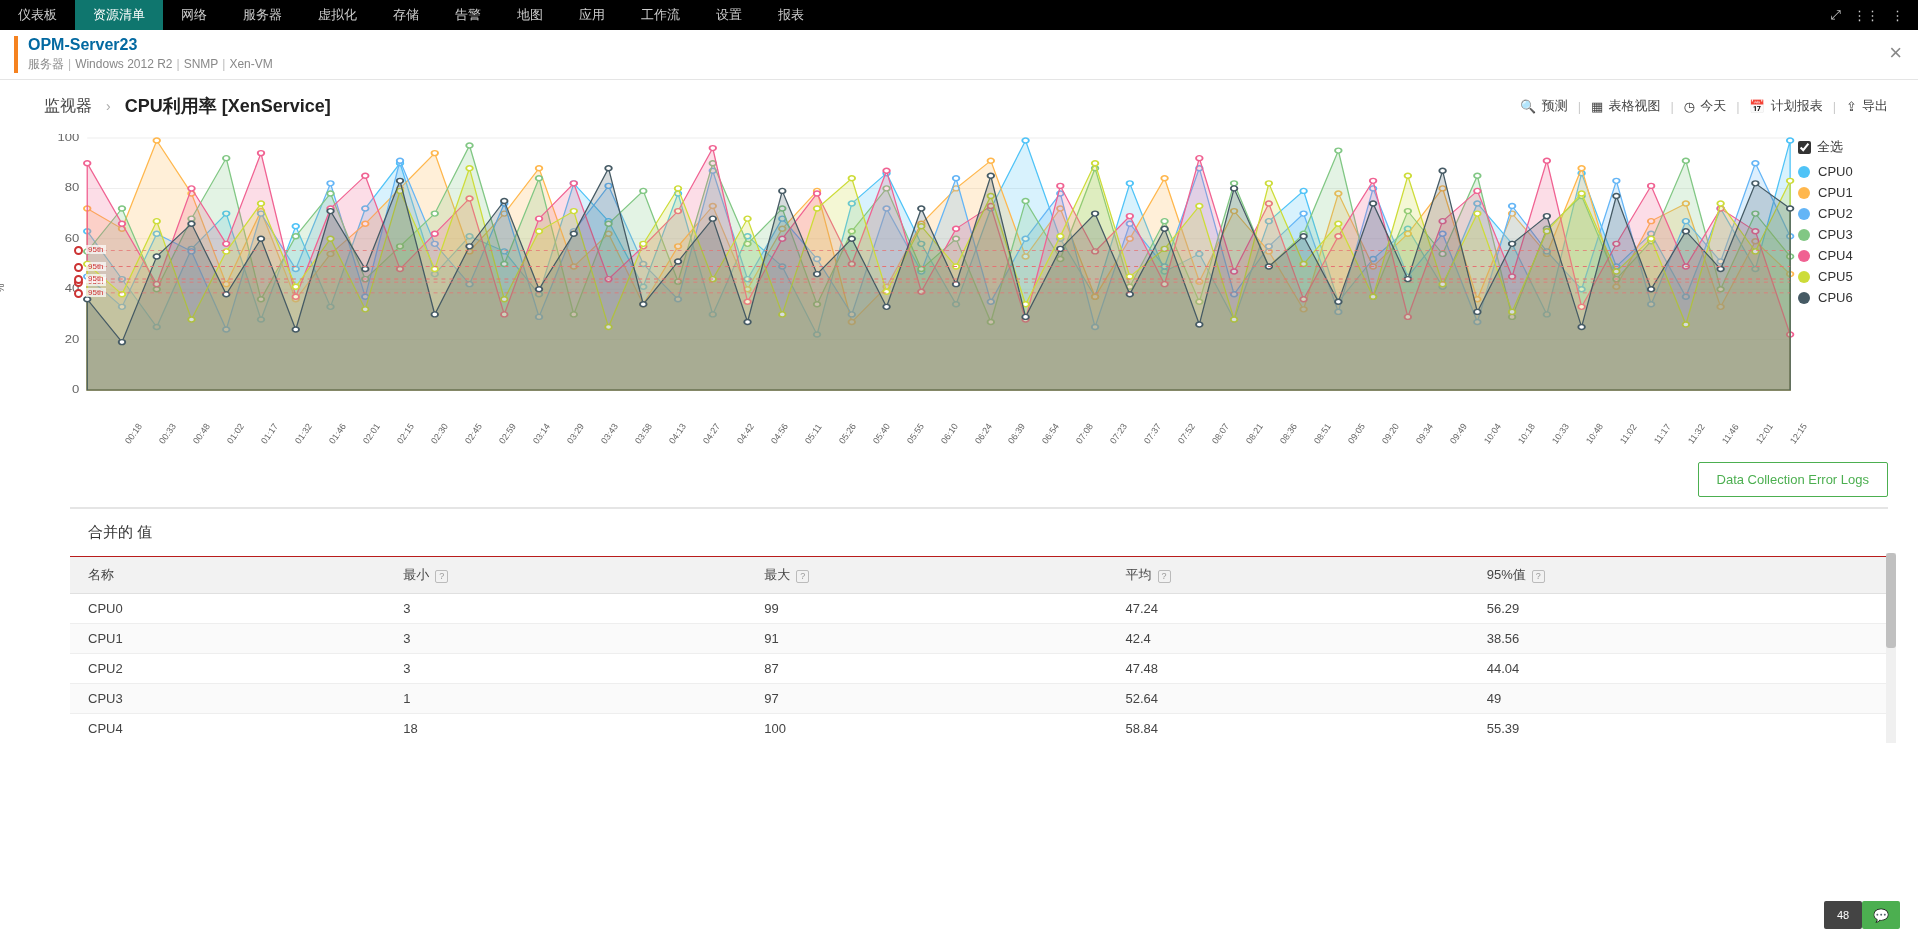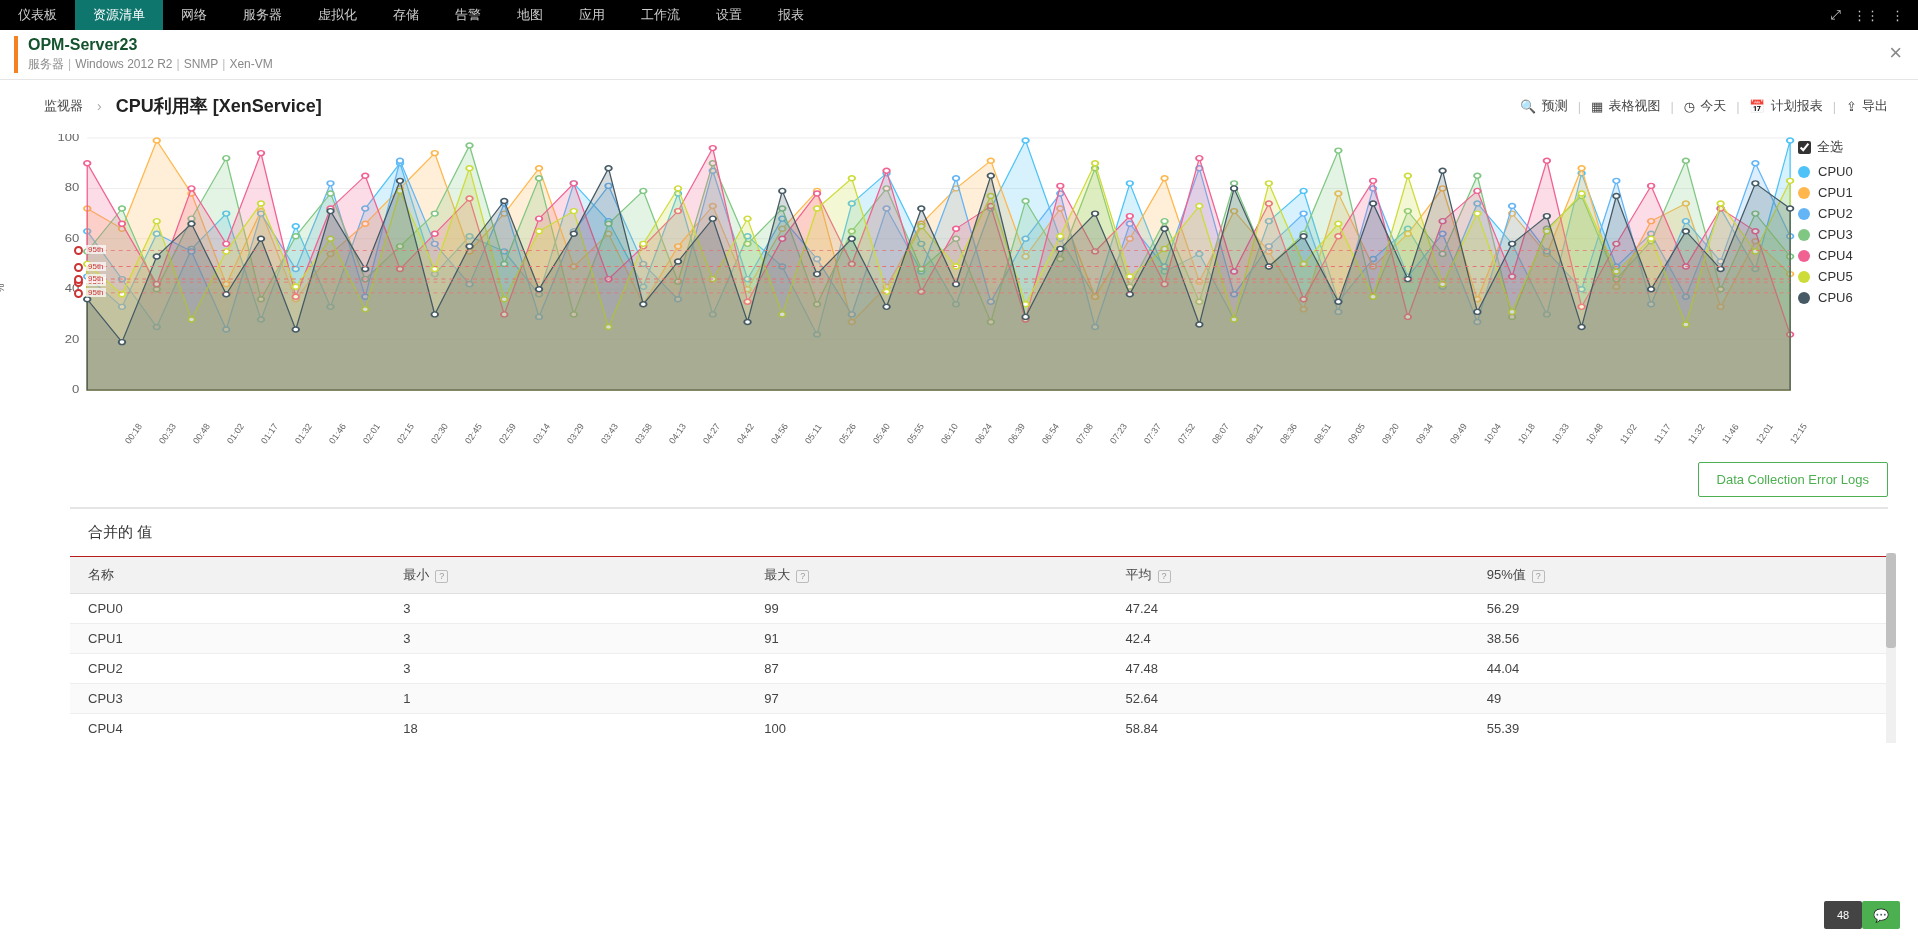--- a/index.html
+++ b/index.html
@@ -5,27 +5,27 @@
 * { box-sizing: border-box; margin: 0; padding: 0; }
 body { font-family: -apple-system, "Segoe UI", Arial, sans-serif; font-size: 13px; color: #333; background: #fff; overflow: hidden; }
 .topnav { height: 30px; background: #000; display: flex; align-items: stretch; color: #ccc; }
 .topnav .item { padding: 0 18px; display: flex; align-items: center; cursor: pointer; font-size: 13px; }
 .topnav .item.active { background: #0f766e; color: #fff; }
 .topnav .spacer { flex: 1; }
 .topnav .righticons { display: flex; align-items: center; gap: 12px; padding-right: 14px; }
 .topnav .righticons span { cursor: pointer; color: #ccc; }
 .header { border-bottom: 1px solid #e5e5e5; padding: 6px 20px 6px 14px; display: flex; align-items: flex-start; position: relative; }
 .header .accent { width: 4px; background: #f58220; align-self: stretch; margin-right: 10px; }
-.header .titles h1 { font-size: 16px; font-weight: 600; color: #14532d; }
+.header .titles h1 { font-size: 16px; font-weight: 600; color: #0369a1; }
 .header .titles .sub { font-size: 12px; color: #888; margin-top: 2px; }
 .header .titles .sub span + span::before { content: "|"; margin: 0 4px; color: #bbb; }
 .header .close { position: absolute; right: 16px; top: 10px; cursor: pointer; color: #888; font-size: 22px; }
 .toolbar { display: flex; align-items: center; padding: 14px 30px 10px 44px; }
 .toolbar .crumbs { display: flex; align-items: center; gap: 14px; }
-.toolbar .crumbs a { color: #444; text-decoration: none; font-size: 13px; }
+.toolbar .crumbs a { color: #444; text-decoration: none; font-size: 16px; }
 .toolbar .crumbs .chev { color: #aaa; font-size: 14px; }
 .toolbar .crumbs .cur { font-size: 18px; font-weight: 600; color: #222; }
 .toolbar .spacer { flex: 1; }
 .toolbar .actions { display: flex; align-items: center; gap: 10px; }
 .toolbar .act { display: inline-flex; align-items: center; gap: 5px; cursor: pointer; color: #444; font-size: 13px; }
 .toolbar .sep { color: #ccc; }
 .chartwrap { padding: 6px 30px 0 40px; position: relative; }
 .chartbox { position: relative; height: 300px; display: flex; }
 .ylabel { position: absolute; left: -4px; top: 50%; transform: translateY(-50%) rotate(-90deg); font-size: 10px; color: #666; }
 .chartsvg { flex: 1; height: 260px; }

